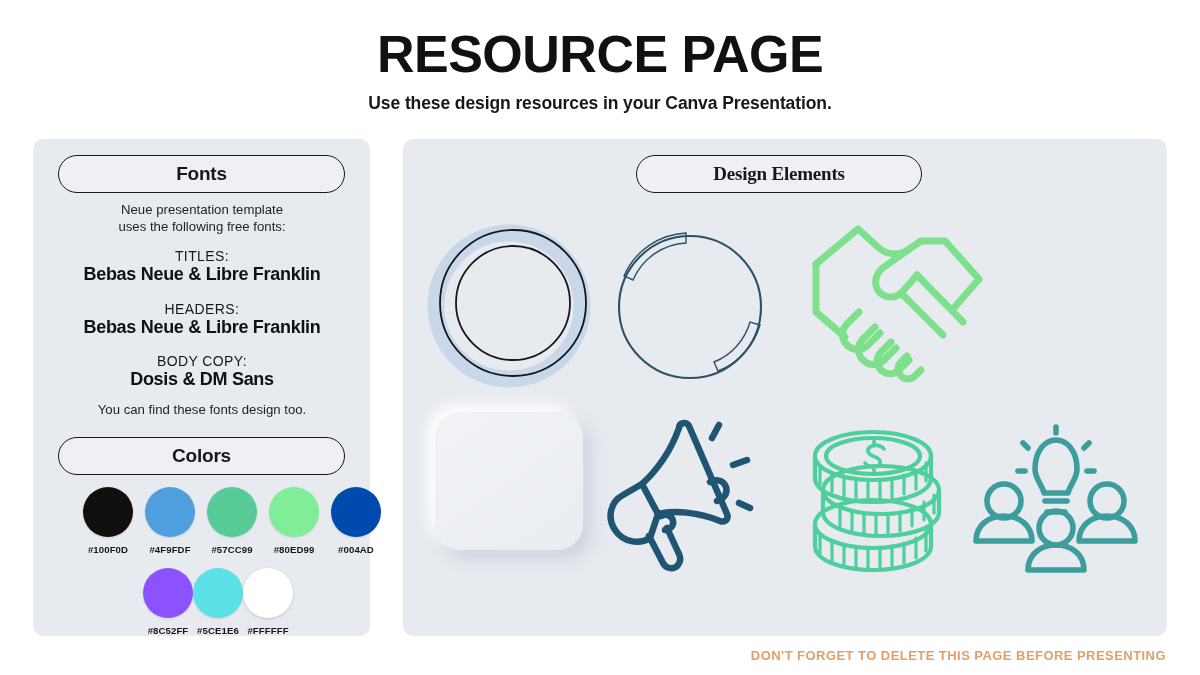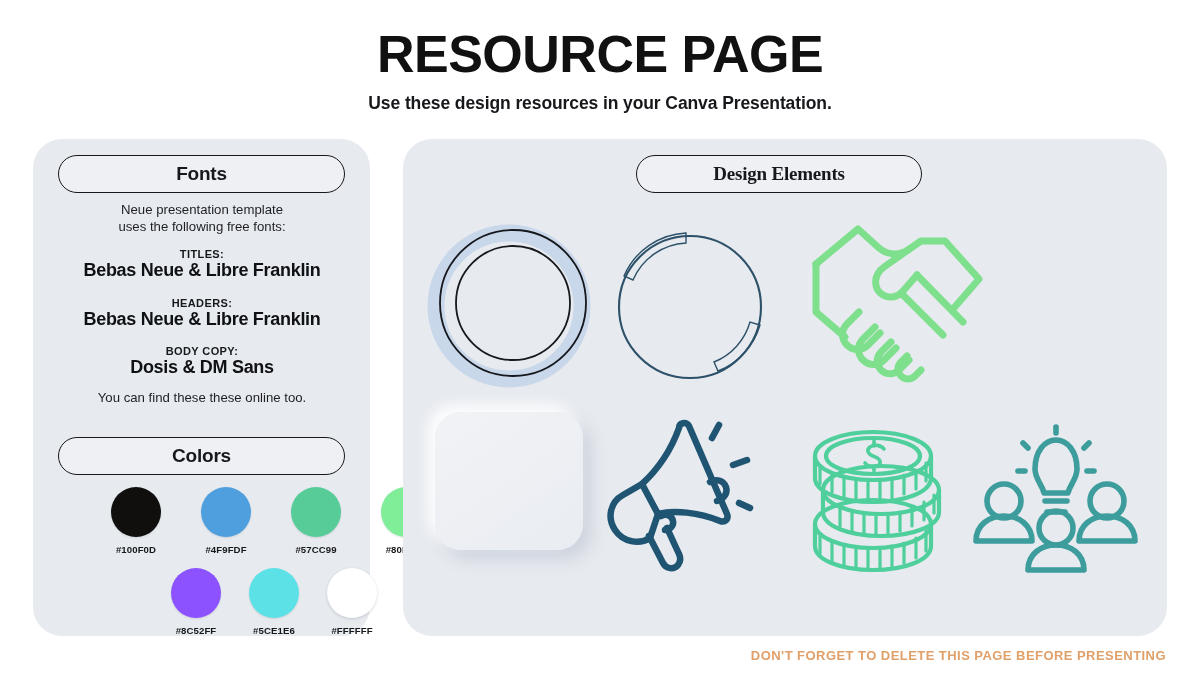--- a/index.html
+++ b/index.html
@@ -23,21 +23,21 @@
     position: absolute; top: 93px; left: 0; width: 1200px;
     text-align: center;
     font-size: 17.5px; font-weight: 700; color: #16181b;
     letter-spacing: -0.1px;
   }
 
   
   .panel {
     position: absolute;
     background: #e7eaef;
-    border-radius: 29px;
+    border-radius: 10px;
   }
   #left-panel  { left: 33px;  top: 139px; width: 337px; height: 497px; }
   #right-panel { left: 403px; top: 139px; width: 764px; height: 497px; }
 
   
   .pill {
     position: absolute;
     border: 1.6px solid #16181b;
     border-radius: 999px;
     background: #eef0f4;
@@ -48,32 +48,32 @@
   #fonts-pill   { left: 25px;  top: 16px;  width: 287px; height: 38px; }
   #colors-pill  { left: 25px;  top: 298px; width: 287px; height: 38px; }
   #design-pill  { left: 233px; top: 16px;  width: 286px; height: 38px; }
 
   
   .fonts-body {
     position: absolute; left: 14px; top: 62px; width: 310px;
     text-align: center; color: #1a1c20;
   }
   .f-intro { font-size: 13.2px; line-height: 1.32; font-weight: 400; color:#1d1f23; }
-  .f-label { font-size: 11px; font-weight: 700; letter-spacing: .4px; color:#16181b; }
+  .f-label { font-size: 14px; font-weight: 400; letter-spacing: .4px; color:#16181b; }
   .f-name  { font-size: 18px;  font-weight: 700; line-height: 1.12; color:#0f1114; letter-spacing:-0.3px;}
   .gap-a { height: 12px; }
   .gap-b { height: 17px; }
   .gap-c { height: 16px; }
   .f-outro { font-size: 13.2px; font-weight: 400; color:#1d1f23; margin-top: 13px;}
 
   
   .swatch-row { position: absolute; display: flex; }
   #swatch-row-1 { left: 50px; top: 348px; gap: 12px; }
   #swatch-row-2 { left: 110px; top: 429px; }
-  .swatch-cell { width: 50px; display: flex; flex-direction: column; align-items: center; margin-left: 28px; }
+  .swatch-cell { width: 50px; display: flex; flex-direction: column; align-items: center; }
   .swatch-dot {
     width: 50px; height: 50px; border-radius: 50%;
     box-shadow: 0 1px 2px rgba(30,40,60,.12);
   }
   .swatch-label {
     margin-top: 7px; font-size: 9.6px; font-weight: 700;
     color: #16181b; letter-spacing: .1px; white-space: nowrap;
   }
 
   
@@ -129,21 +129,21 @@
       <div class="f-name">Bebas Neue &amp; Libre Franklin</div>
 
       <div class="gap-b"></div>
       <div class="f-label">HEADERS:</div>
       <div class="f-name">Bebas Neue &amp; Libre Franklin</div>
 
       <div class="gap-c"></div>
       <div class="f-label">BODY COPY:</div>
       <div class="f-name">Dosis &amp; DM Sans</div>
 
-      <div class="f-outro">You can find these these online too.</div>
+      <div class="f-outro">You can find these fonts design too.</div>
     </div>
 
     <div class="pill" id="colors-pill">
       <span>Colors</span>
     </div>
 
     <div class="swatch-row" id="swatch-row-1">
       <div class="swatch-cell">
         <div class="swatch-dot" style="background: rgb(16, 15, 13);"></div>
         <div class="swatch-label">#100F0D</div>

